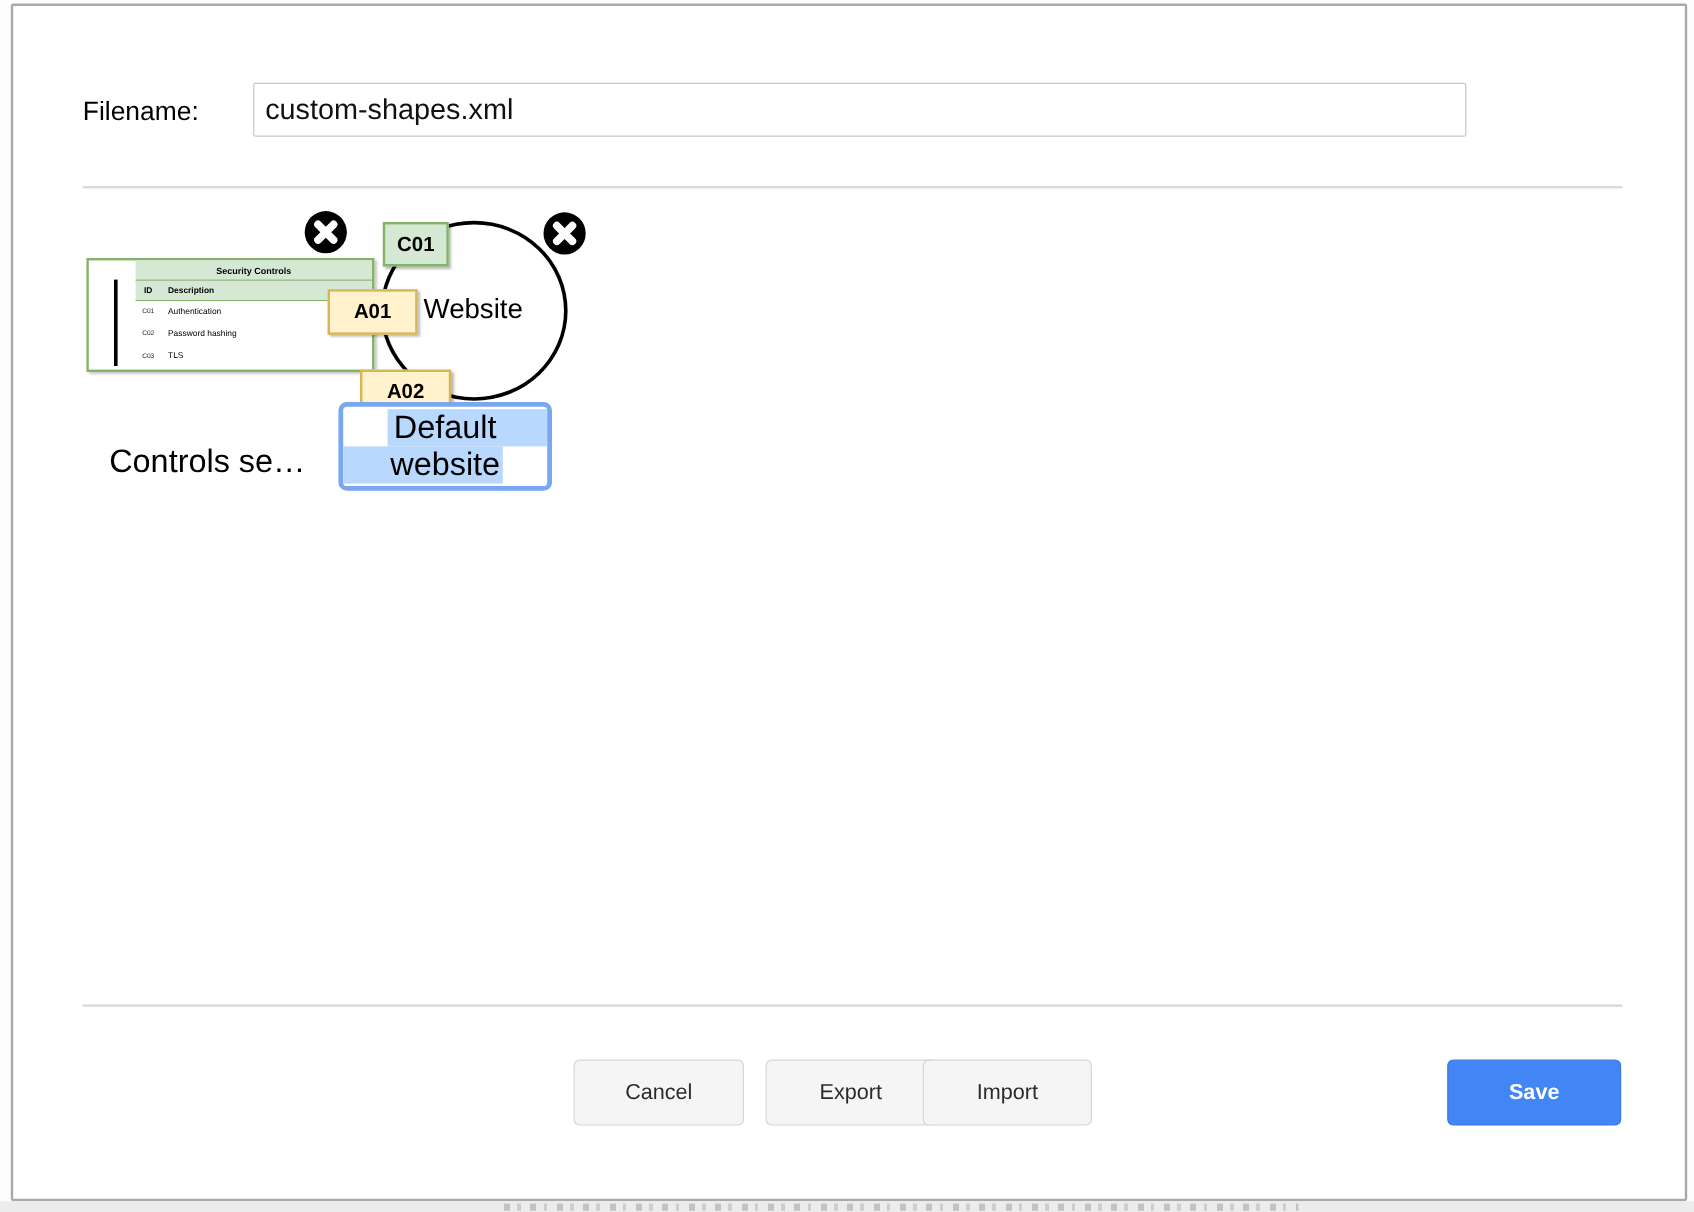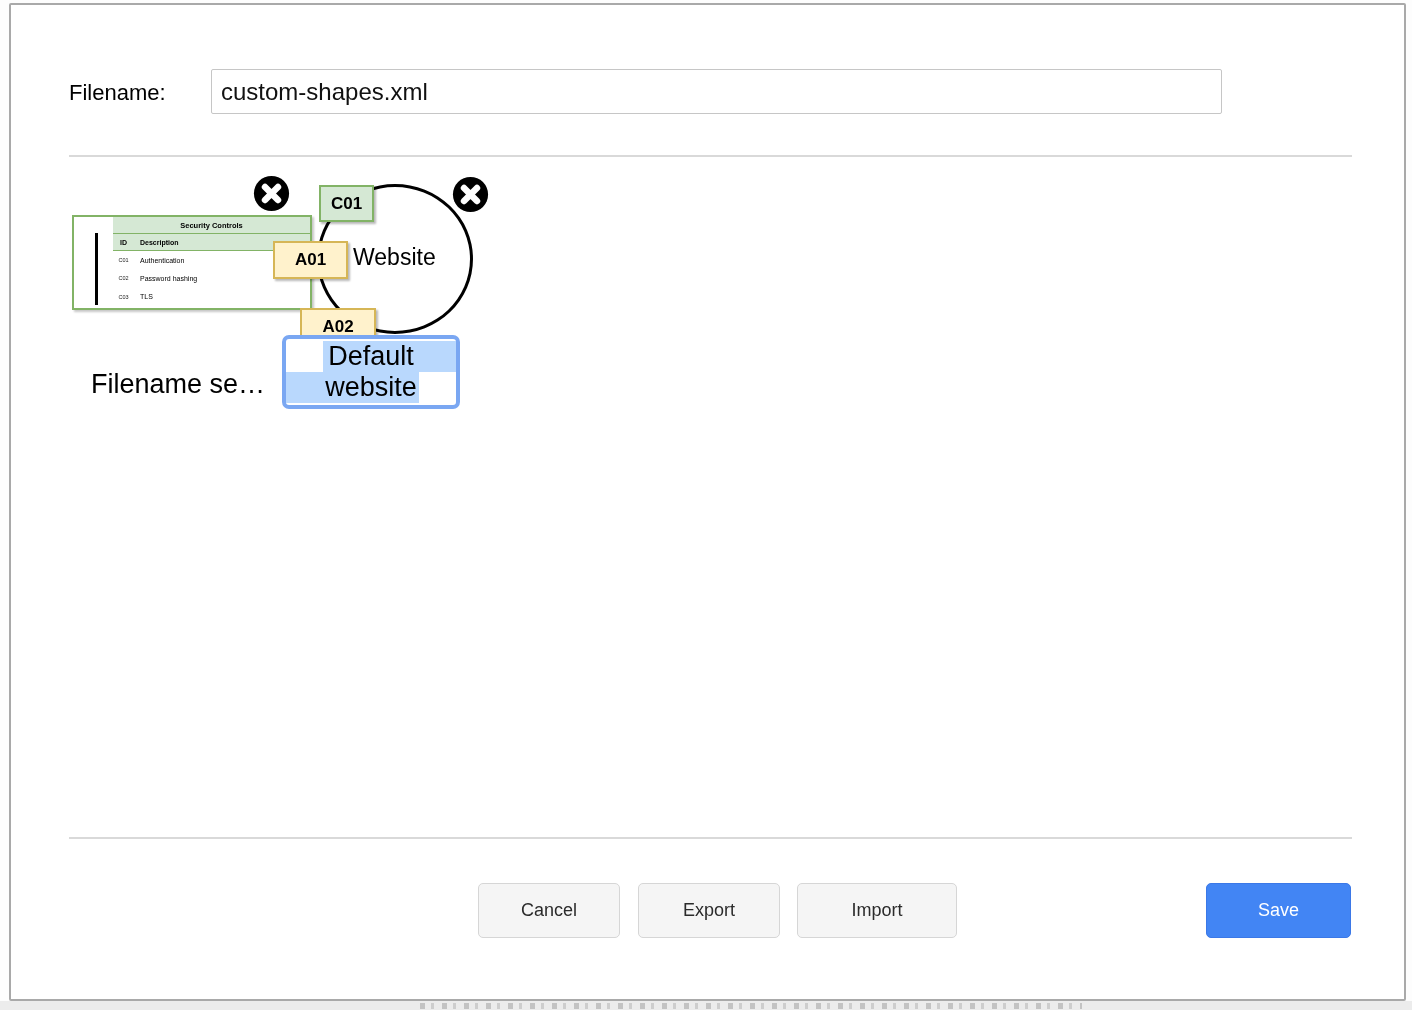--- a/index.html
+++ b/index.html
@@ -61,23 +61,23 @@
   .le-line.l1{top:2px;}
   .le-line.l2{top:33px;}
 
   
   .btn{position:absolute;top:878px;height:55px;box-sizing:border-box;border:1px solid #d6d6d6;
        border-radius:5px;background:#f5f5f5;font-family:"Liberation Sans",sans-serif;
        font-size:18px;font-weight:500;color:#2b2b2b;cursor:pointer;display:flex;
        align-items:center;justify-content:center;}
   .btn-cancel{left:467px;width:142px;}
   .btn-export{left:627px;width:142px;}
-  .btn-import{left:786px;width:160px;}
+  .btn-import{left:758px;width:141px;}
   .btn-addurl{left:946px;width:232px;}
-  .btn-save{left:1195px;width:145px;background:#4285f4;border:1px solid #3b78e7;color:#fff;font-weight:normal;}
+  .btn-save{left:1195px;width:145px;background:#4285f4;border:1px solid #3b78e7;color:#fff;font-weight:bold;}
 
   
   .app-edge{position:absolute;left:0;right:0;bottom:0;height:9px;background:#ececec;}
   .app-edge-noise{position:absolute;left:420px;right:330px;bottom:1px;height:6px;opacity:.5;
        background:repeating-linear-gradient(90deg,#9a9a9a 0 5px,transparent 5px 11px,#b0b0b0 11px 14px,transparent 14px 22px);}
 </style>
 </head>
 <body>
 
 <div id="screen">
@@ -104,21 +104,21 @@
           <span class="c-desc">Password hashing</span>
         </div>
         <div class="tbl-row">
           <span class="c-id">C03</span>
           <span class="c-desc">TLS</span>
         </div>
       </div>
       <div class="tbl-bar"></div>
     </div>
 
-    <div class="entry-label-1">Filename se…</div>
+    <div class="entry-label-1">Controls se…</div>
 
     <div class="circle"></div>
     <span class="circle-label">Website</span>
     <div class="node green node-c01">C01</div>
     <div class="node yellow node-a01">A01</div>
     <div class="node yellow node-a02">A02</div>
 
     <button class="delete-btn del-1">
       <span>
         <svg viewBox="0 0 40 40">

